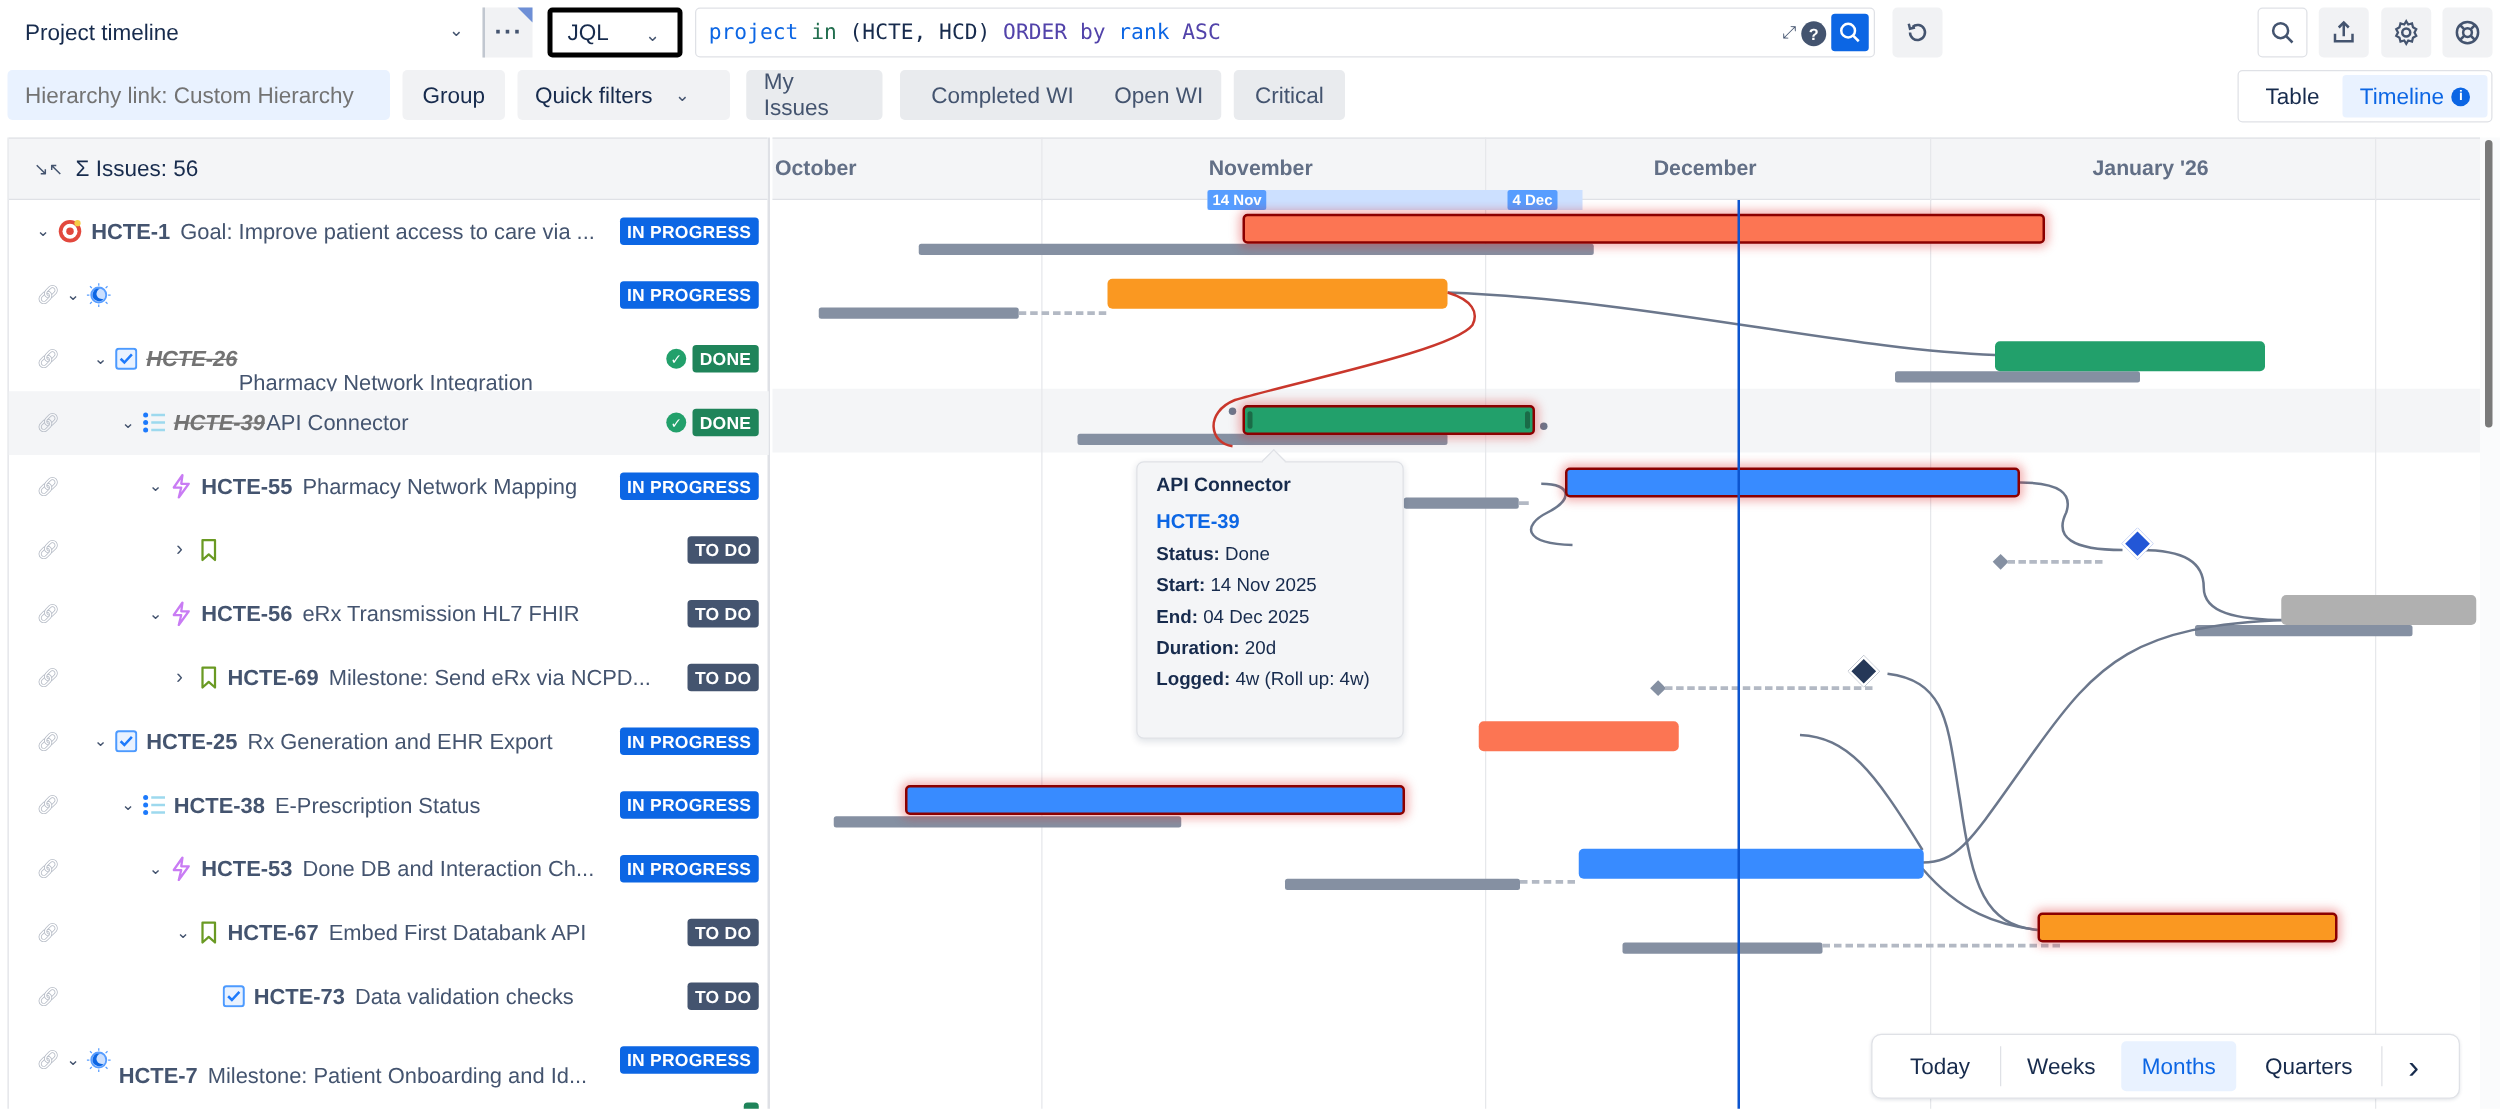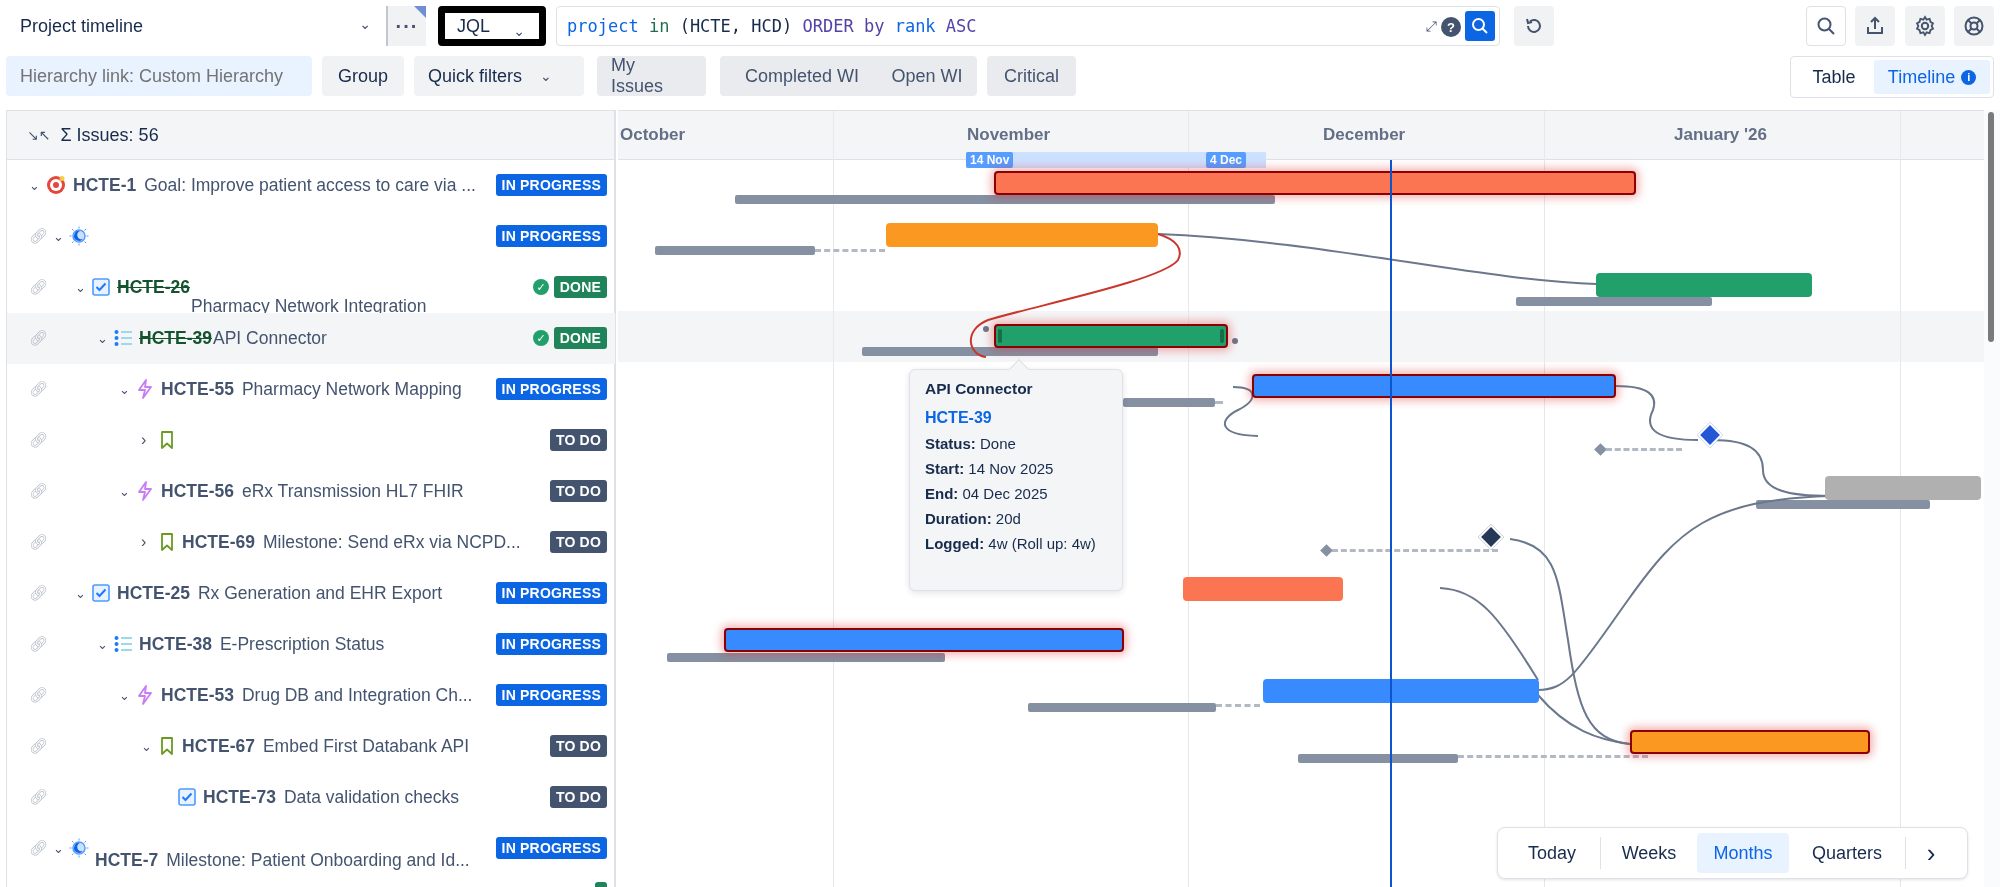--- a/index.html
+++ b/index.html
@@ -3,21 +3,21 @@
 <meta charset="utf-8">
 <style>
   * { box-sizing: border-box; margin: 0; padding: 0; }
   html, body { width: 2000px; height: 887px; overflow: hidden; background: #fff; font-family: "Liberation Sans", "DejaVu Sans", sans-serif; color: #172b4d; }
   
   #topbar { position: absolute; left: 0; top: 0; width: 2000px; height: 52px; }
   .view-select { position: absolute; left: 8px; top: 6px; width: 375px; height: 40px; display: flex; align-items: center; padding-left: 12px; font-size: 18px; color: #172b4d; }
   .view-select .chev { position: absolute; right: 12px; top: 10px; font-size: 14px; color: #44546f; }
   .more-btn { position: absolute; left: 386px; top: 6px; width: 40px; height: 40px; background: #f1f2f4; border-left: 2px solid #c1c7d0; display: flex; align-items: center; justify-content: center; font-size: 20px; font-weight: bold; color: #44546f; letter-spacing: 1px; }
   .more-btn .corner { position: absolute; right: 0; top: 0; width: 0; height: 0; border-top: 12px solid #6e8fd6; border-left: 12px solid transparent; }
-  .jql-select { position: absolute; left: 438px; top: 6px; width: 108px; height: 40px; border: 7px solid #000000; border-radius: 4px; display: flex; align-items: center; padding-left: 12px; font-size: 18px; }
+  .jql-select { position: absolute; left: 438px; top: 6px; width: 108px; height: 40px; border: 4px solid #000000; border-radius: 4px; display: flex; align-items: center; padding-left: 12px; font-size: 18px; }
   .jql-select .chev { position: absolute; right: 14px; top: 10px; font-size: 14px; color: #44546f; }
   .jql-input { position: absolute; left: 556px; top: 6px; width: 944px; height: 40px; border: 1px solid #dfe1e6; border-radius: 4px; display: flex; align-items: center; padding-left: 10px; font-family: "DejaVu Sans Mono", "Liberation Mono", monospace; font-size: 17px; }
   .jq-kw { color: #5243aa; } .jq-op { color: #216e4e; } .jq-val { color: #172b4d; } .jq-field { color: #0c66e4; }
   .jql-expand { position: absolute; right: 62px; top: 11px; font-size: 14px; color: #44546f; }
   .jql-help { position: absolute; right: 38px; top: 10px; width: 20px; height: 20px; border-radius: 50%; background: #44546f; color: #fff; font-size: 13px; font-weight: bold; display: flex; align-items: center; justify-content: center; font-family: "Liberation Sans", sans-serif; }
   .jql-search { position: absolute; right: 4px; top: 4px; width: 30px; height: 30px; border-radius: 3px; background: #0c66e4; display: flex; align-items: center; justify-content: center; }
   .reset-btn { position: absolute; left: 1514px; top: 6px; width: 40px; height: 40px; background: #f1f2f4; border-radius: 4px; display: flex; align-items: center; justify-content: center; }
   .icon-btn { position: absolute; top: 6px; width: 40px; height: 40px; border-radius: 4px; display: flex; align-items: center; justify-content: center; background: #f1f2f4; }
   .icon-btn.outline { background: #fff; border: 1px solid #dfe1e6; }
   
@@ -29,21 +29,21 @@
   .seg .on { background: #e9f2ff; color: #0c66e4; }
   
   #panel { position: absolute; left: 6px; top: 110px; width: 610px; height: 777px; border-left: 1px solid #dfe1e6; border-right: 2px solid #dfe1e6; }
   #panel-head { position: absolute; left: 0; top: 0; width: 100%; height: 50px; background: #f4f5f7; border-top: 1px solid #dfe1e6; border-bottom: 1px solid #dfe1e6; display: flex; align-items: center; padding-left: 20px; font-size: 18px; color: #172b4d; }
   .row { position: absolute; left: 0; width: 608px; height: 50.7px; display: flex; align-items: center; font-size: 17.5px; }
   .row.hover { background: #f4f5f7; }
   .row .link { position: absolute; left: 22px; color: #b3b9c4; font-size: 15px; }
   .row .chev { position: absolute; font-size: 13px; color: #44546f; }
   .row .ticon { position: absolute; width: 20px; height: 20px; display: flex; align-items: center; justify-content: center; }
   .row .key { position: absolute; font-weight: bold; color: #44546f; white-space: nowrap; }
-  .row .key.done { color: #14532d; text-decoration: line-through; font-weight: bold; }
+  .row .key.done { color: #737373; text-decoration: line-through; font-weight: bold; font-style: italic; }
   .row .summary { color: #44546f; white-space: nowrap; font-weight: normal; margin-left: 8px; }
   .badge { position: absolute; right: 8px; height: 22px; border-radius: 3px; padding: 0 6px; font-size: 14px; font-weight: bold; display: flex; align-items: center; color: #fff; letter-spacing: 0.2px; }
   .badge.inprogress { background: #0c66e4; }
   .badge.todo { background: #44546f; }
   .badge.done { background: #1f845a; }
   .done-check { position: absolute; right: 66px; width: 16px; height: 16px; border-radius: 50%; background: #22a06b; display: flex; align-items: center; justify-content: center; color: #fff; font-size: 11px; }
   
   #timeline { position: absolute; left: 618px; top: 110px; width: 1366px; height: 777px; }
   #tl-head { position: absolute; left: 0; top: 0; width: 100%; height: 50px; background: #f4f5f7; border-top: 1px solid #dfe1e6; border-bottom: 1px solid #dfe1e6; }
   .month { position: absolute; top: 14px; font-size: 17px; font-weight: bold; color: #626f86; }
@@ -319,21 +319,21 @@
   </div>
 
   <div class="row" style="top:560px;">
     <span class="link">🔗︎</span>
     <span class="chev" style="left:112px;">⌄</span>
     <span class="ticon" style="left:128px;">
         <svg width="18" height="20" viewBox="0 0 18 20">
           <path d="M10 1 L3 11 L9 11 L7 19 L15 8 L9 8 Z" stroke="#c97cf4" stroke-width="1.8" fill="none" stroke-linejoin="round"></path>
         </svg>
       </span>
-    <span class="key" style="left:154px;"><span>HCTE-53</span><span class="summary">Drug DB and Integration Ch...</span></span>
+    <span class="key" style="left:154px;"><span>HCTE-53</span><span class="summary">Done DB and Interaction Ch...</span></span>
     <span class="badge inprogress">IN PROGRESS</span>
   </div>
 
   <div class="row" style="top:611px;">
     <span class="link">🔗︎</span>
     <span class="chev" style="left:134px;">⌄</span>
     <span class="ticon" style="left:150px;">
         <svg width="16" height="20" viewBox="0 0 16 20">
           <path d="M3 2 H13 V18 L8 13.5 L3 18 Z" stroke="#6a9a23" stroke-width="1.8" fill="none" stroke-linejoin="round"></path>
         </svg>

